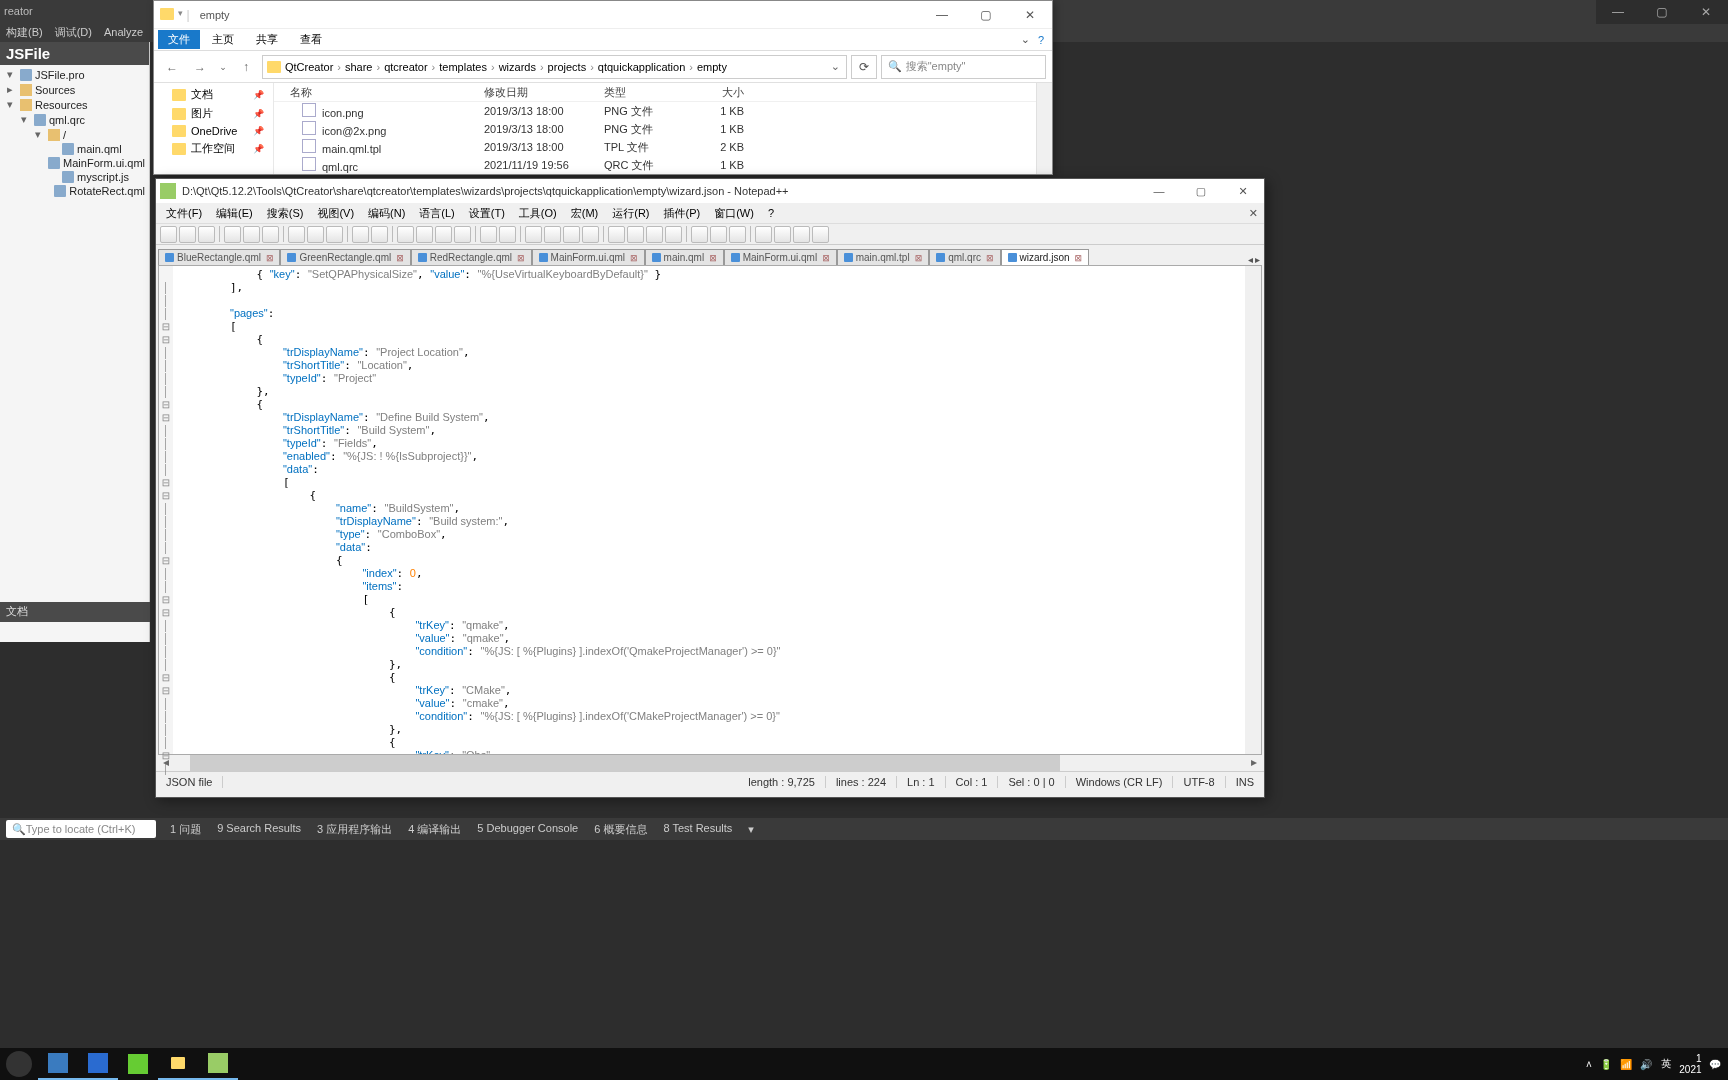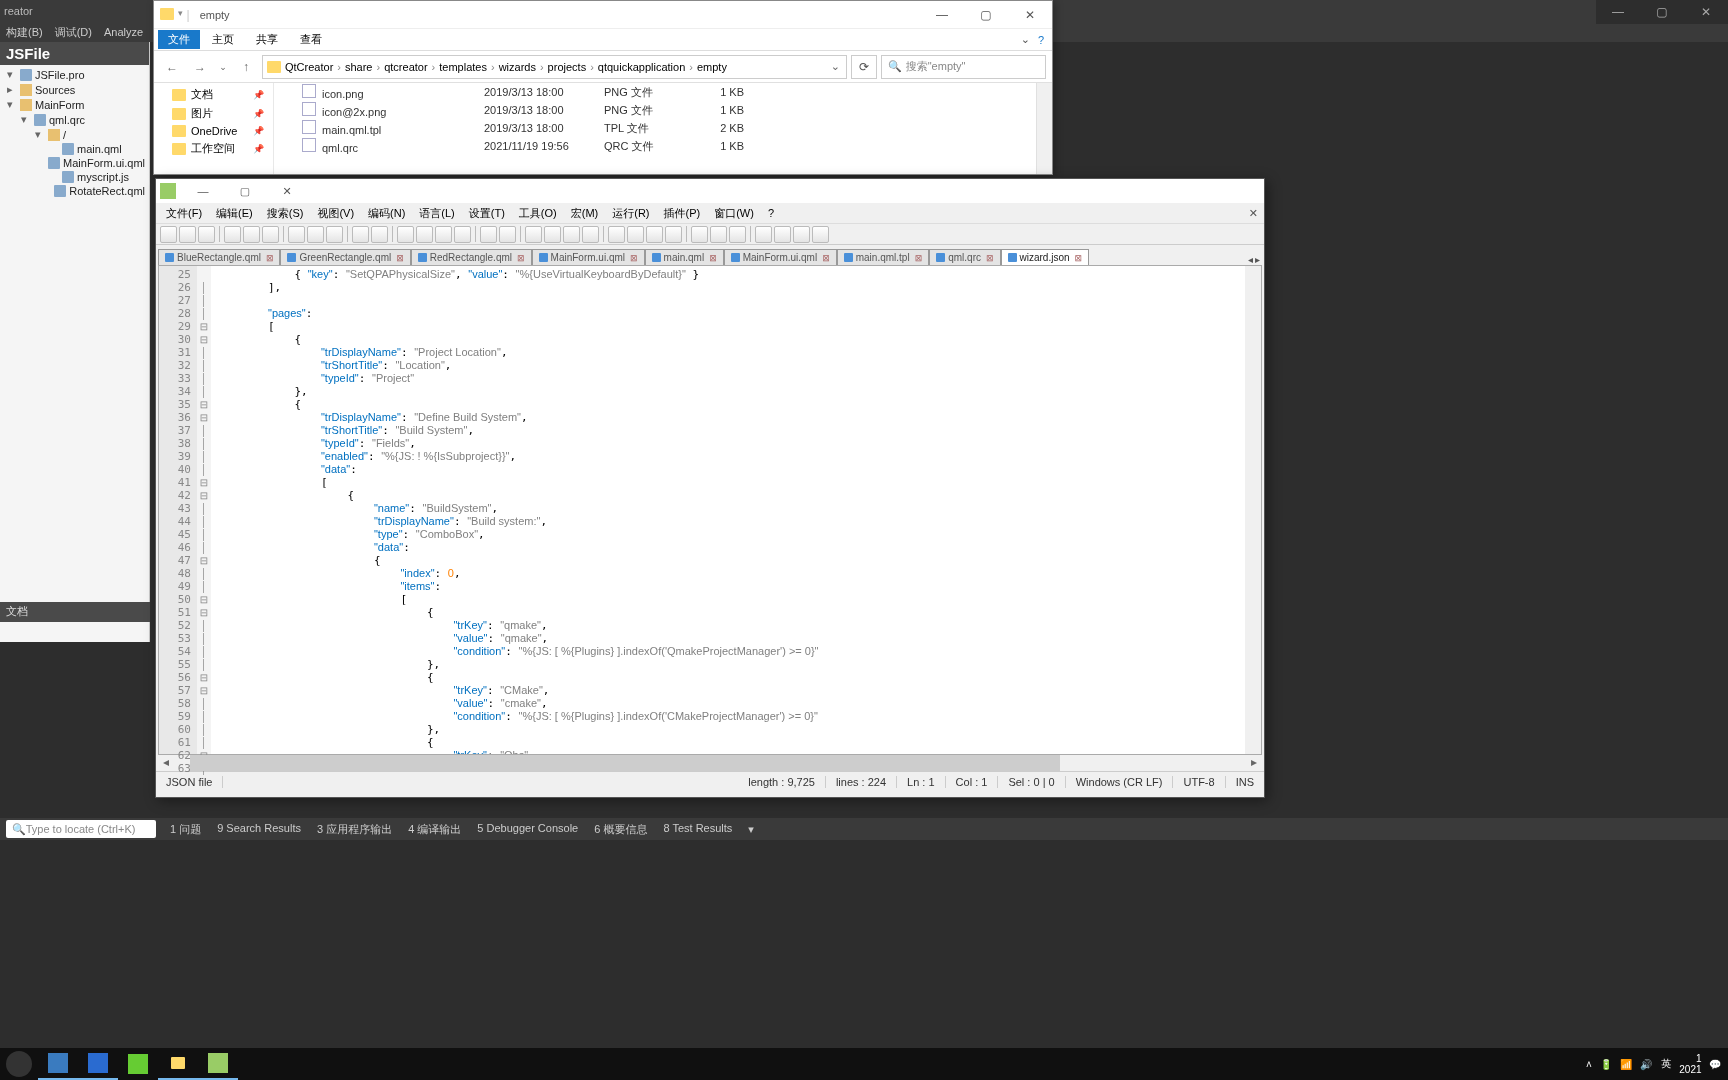--- a/index.html
+++ b/index.html
@@ -122,21 +122,21 @@
         <div class="qt-tree-item">
           <span class="ind" style="width:0px"></span>
           <span class="expander">▸</span>
           <span class="folder-icon-s"></span>
           <span>Sources</span>
         </div>
         <div class="qt-tree-item">
           <span class="ind" style="width:0px"></span>
           <span class="expander">▾</span>
           <span class="folder-icon-s"></span>
-          <span>MainForm</span>
+          <span>Resources</span>
         </div>
         <div class="qt-tree-item">
           <span class="ind" style="width:14px"></span>
           <span class="expander">▾</span>
           <span class="file-icon"></span>
           <span>qml.qrc</span>
         </div>
         <div class="qt-tree-item">
           <span class="ind" style="width:28px"></span>
           <span class="expander">▾</span>
@@ -251,20 +251,26 @@
           <span>OneDrive</span>
           <span class="pin">📌</span>
         </div>
         <div class="exp-side-item">
           <span class="folder-ic"></span>
           <span>工作空间</span>
           <span class="pin">📌</span>
         </div>
       </div>
     <div class="exp-content">
+      <div class="exp-cols">
+        <div class="col-name">名称</div>
+        <div class="col-date">修改日期</div>
+        <div class="col-type">类型</div>
+        <div class="col-size">大小</div>
+      </div>
       <div id="exp-rows">
           <div class="exp-row">
             <div class="col-name"><span class="file-ic"></span>icon.png</div>
             <div class="col-date">2019/3/13 18:00</div>
             <div class="col-type">PNG 文件</div>
             <div class="col-size">1 KB</div>
           </div>
           <div class="exp-row">
             <div class="col-name"><span class="file-ic"></span>icon@2x.png</div>
             <div class="col-date">2019/3/13 18:00</div>
@@ -285,20 +291,21 @@
           </div>
         </div>
     </div>
     <div class="scroll-v"></div>
   </div>
 </div>
 
 <div class="npp">
   <div class="npp-title">
     <span style="width:16px;height:16px;background:#9c6;display:inline-block;margin-right:6px;"></span>
+    <span class="npp-title-text">D:\Qt\Qt5.12.2\Tools\QtCreator\share\qtcreator\templates\wizards\projects\qtquickapplication\empty\wizard.json - Notepad++</span>
     <div class="win-btns">
       <div class="win-btn">—</div>
       <div class="win-btn">▢</div>
       <div class="win-btn">✕</div>
     </div>
   </div>
   <div class="npp-menu" id="npp-menu">
       <span>文件(F)</span>
       <span>编辑(E)</span>
       <span>搜索(S)</span>
@@ -366,60 +373,20 @@
       <div class="npp-tab"><span class="dot"></span>MainForm.ui.qml<span class="x">⊠</span></div>
       <div class="npp-tab"><span class="dot"></span>main.qml.tpl<span class="x">⊠</span></div>
       <div class="npp-tab"><span class="dot"></span>qml.qrc<span class="x">⊠</span></div>
       <div class="npp-tab active"><span class="dot"></span>wizard.json<span class="x">⊠</span></div>
       <div class="tabscroll">
         <span>◂</span>
         <span>▸</span>
       </div>
     </div>
   <div class="npp-editor">
-    <div class="gutter" id="gutter">25
-26
-27
-28
-29
-30
-31
-32
-33
-34
-35
-36
-37
-38
-39
-40
-41
-42
-43
-44
-45
-46
-47
-48
-49
-50
-51
-52
-53
-54
-55
-56
-57
-58
-59
-60
-61
-62
-63
-</div>
     <div class="foldcol" id="foldcol">
         <div></div>
         <div>│</div>
         <div>│</div>
         <div>│</div>
         <div>⊟</div>
         <div>⊟</div>
         <div>│</div>
         <div>│</div>
         <div>│</div>

